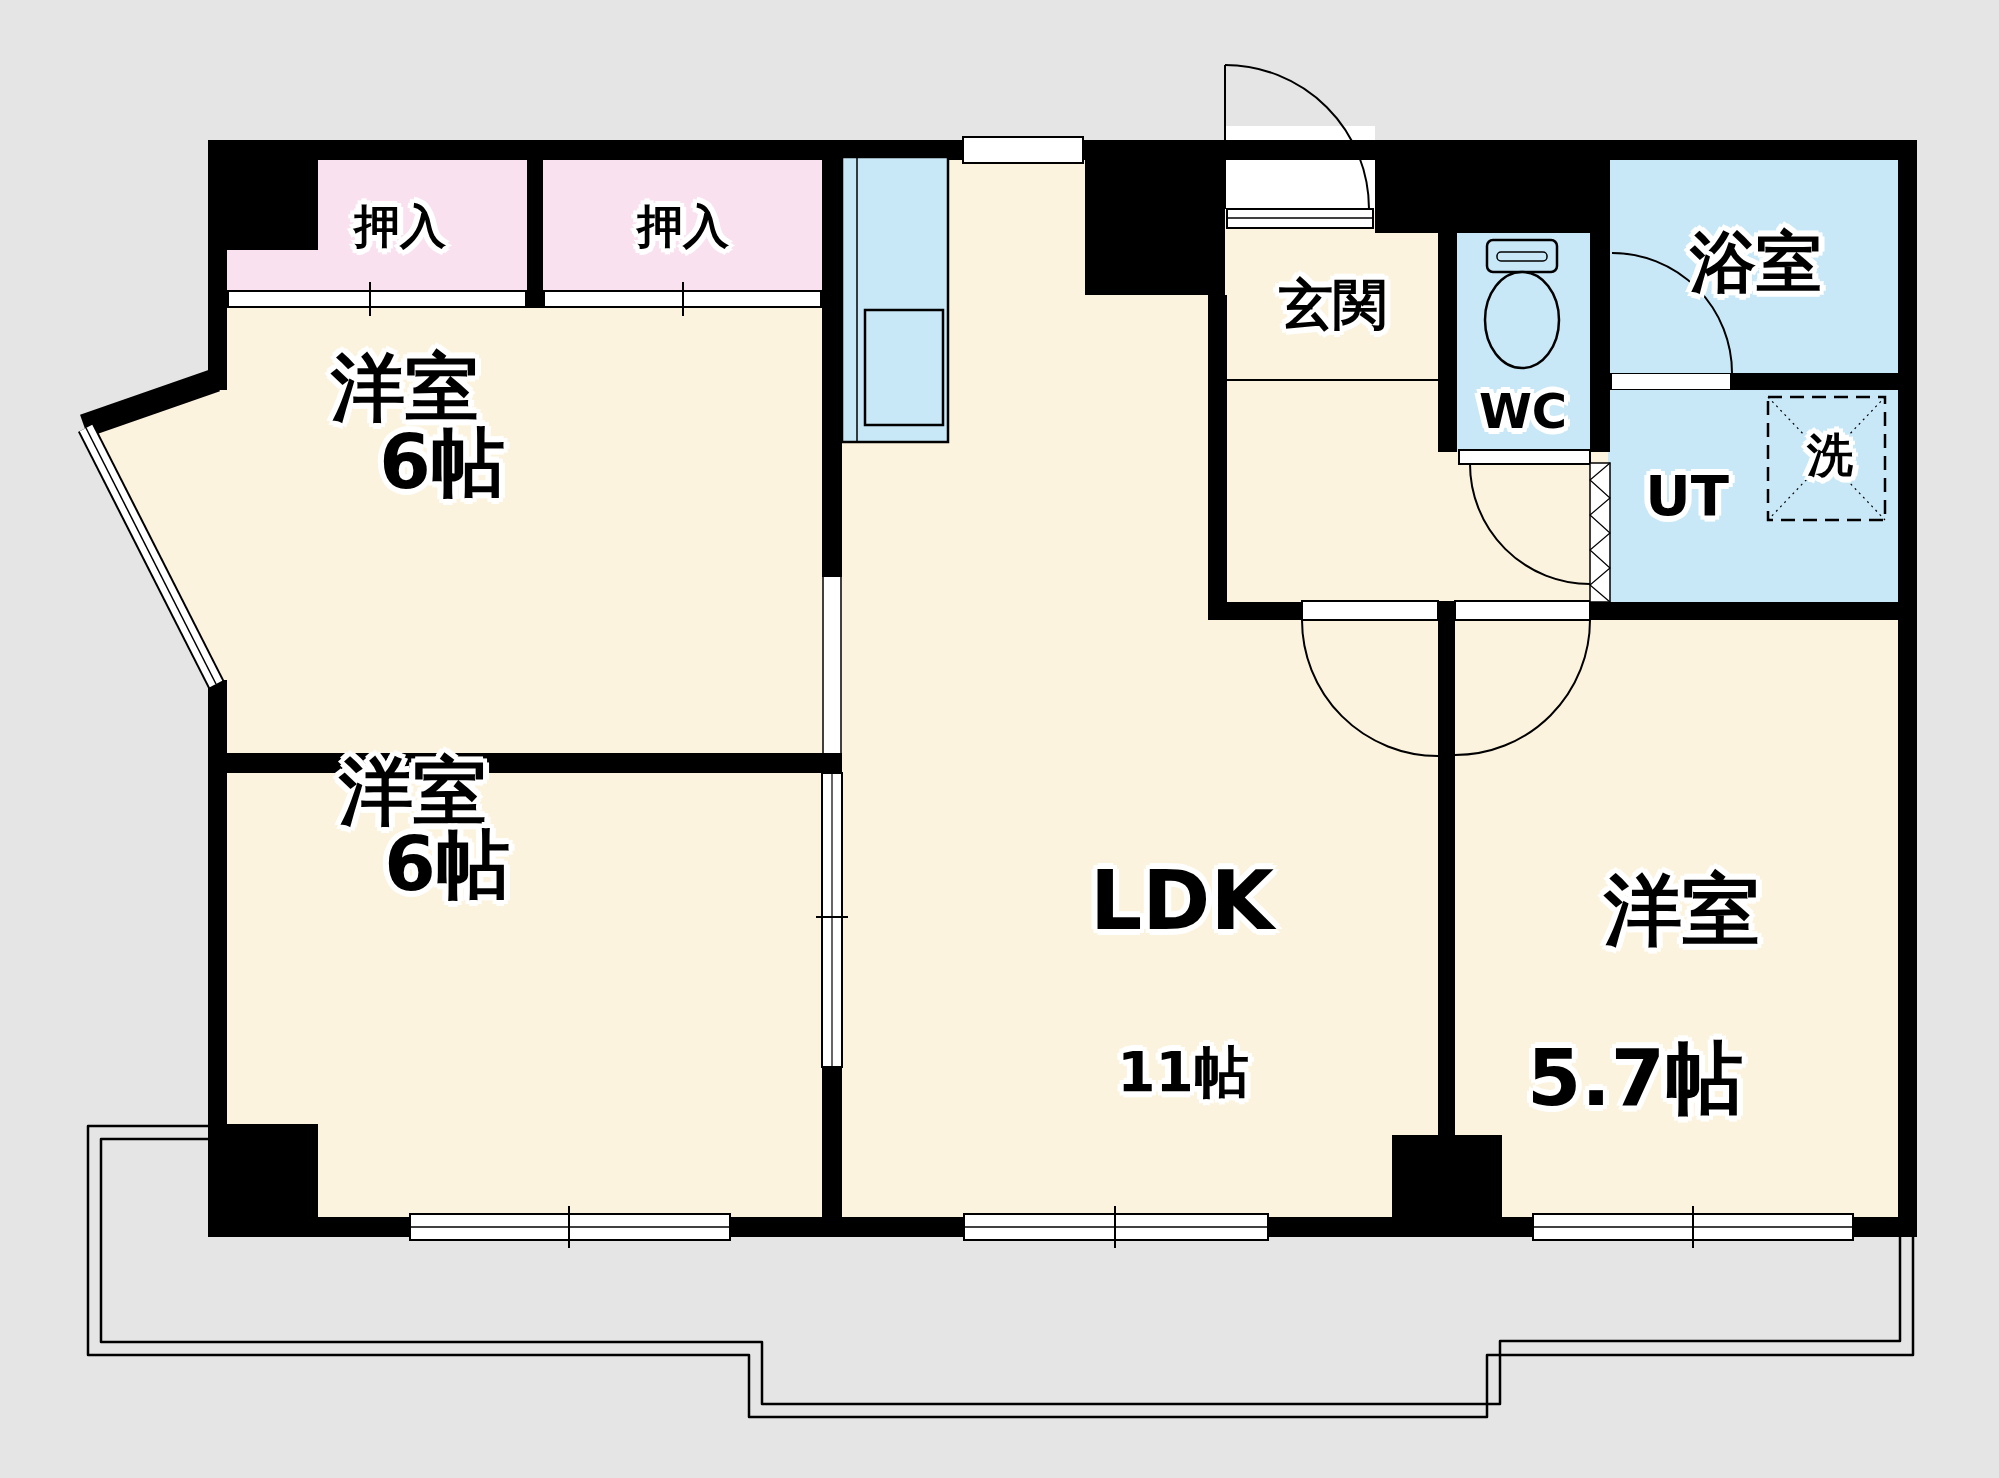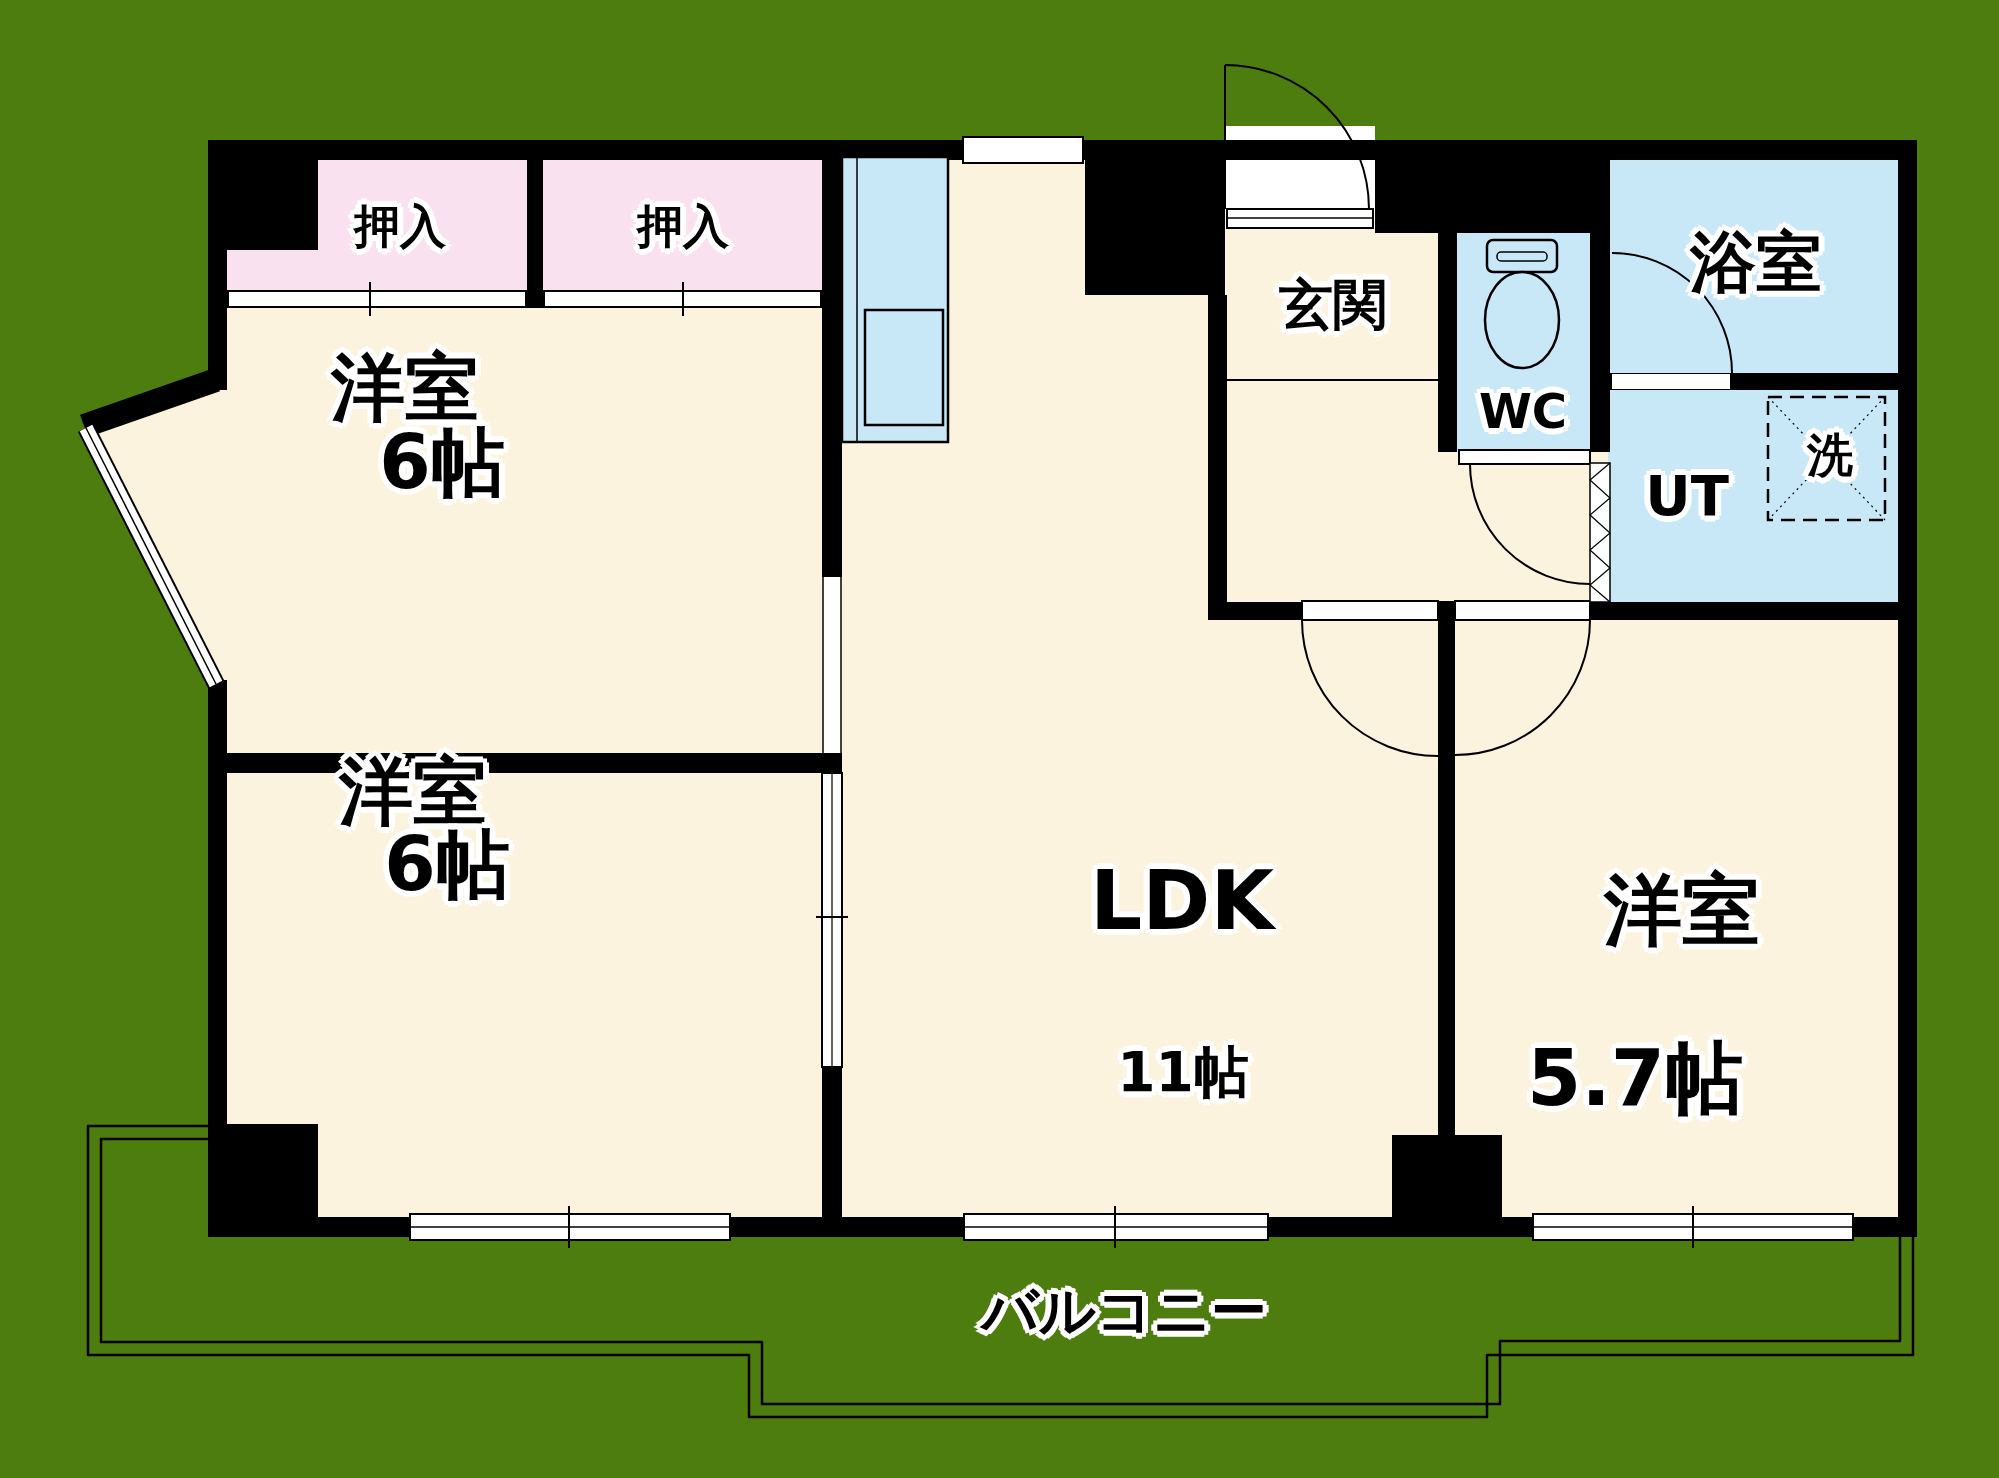--- a/index.html
+++ b/index.html
@@ -1,19 +1,19 @@
 <!DOCTYPE html>
 <html><head>
 <meta charset="utf-8">
 <style>
   html,body{margin:0;padding:0;background:#ffffff;}
   .plan{
     position:relative;
     width:1999px;height:1478px;
-    background:#4d7c0f;
+    background:#e5e5e5;
     font-family:"DejaVu Sans","Liberation Sans",sans-serif;
     overflow:hidden;
   }
   .plan svg{position:absolute;left:0;top:0;}
   .lbl{
     position:absolute;
     transform:translate(-50%,-50%);
     font-weight:bold;
     color:#000;
     white-space:nowrap;
@@ -179,15 +179,14 @@
   <div class="lbl" style="left:1183px;top:1072px;font-size:55px;">11帖</div>
 
   <div class="lbl" style="left:1682px;top:910px;font-size:78px;">洋室</div>
   <div class="lbl" style="left:1635px;top:1078px;font-size:78px;">5.7帖</div>
 
   <div class="lbl" style="left:1333px;top:305px;font-size:54px;">玄関</div>
   <div class="lbl" style="left:1523px;top:411px;font-size:48px;text-align:right;">WC</div>
   <div class="lbl" style="left:1756px;top:263px;font-size:66px;font-family:Liberation Serif, serif;">浴室</div>
   <div class="lbl" style="left:1687px;top:496px;font-size:56px;">UT</div>
   <div class="lbl" style="left:1830px;top:455px;font-size:46px;">洗</div>
-  <div class="lbl" style="left:1124px;top:1311px;font-size:56px;">バルコニー</div>
 
 </div>
 
 </body></html>

